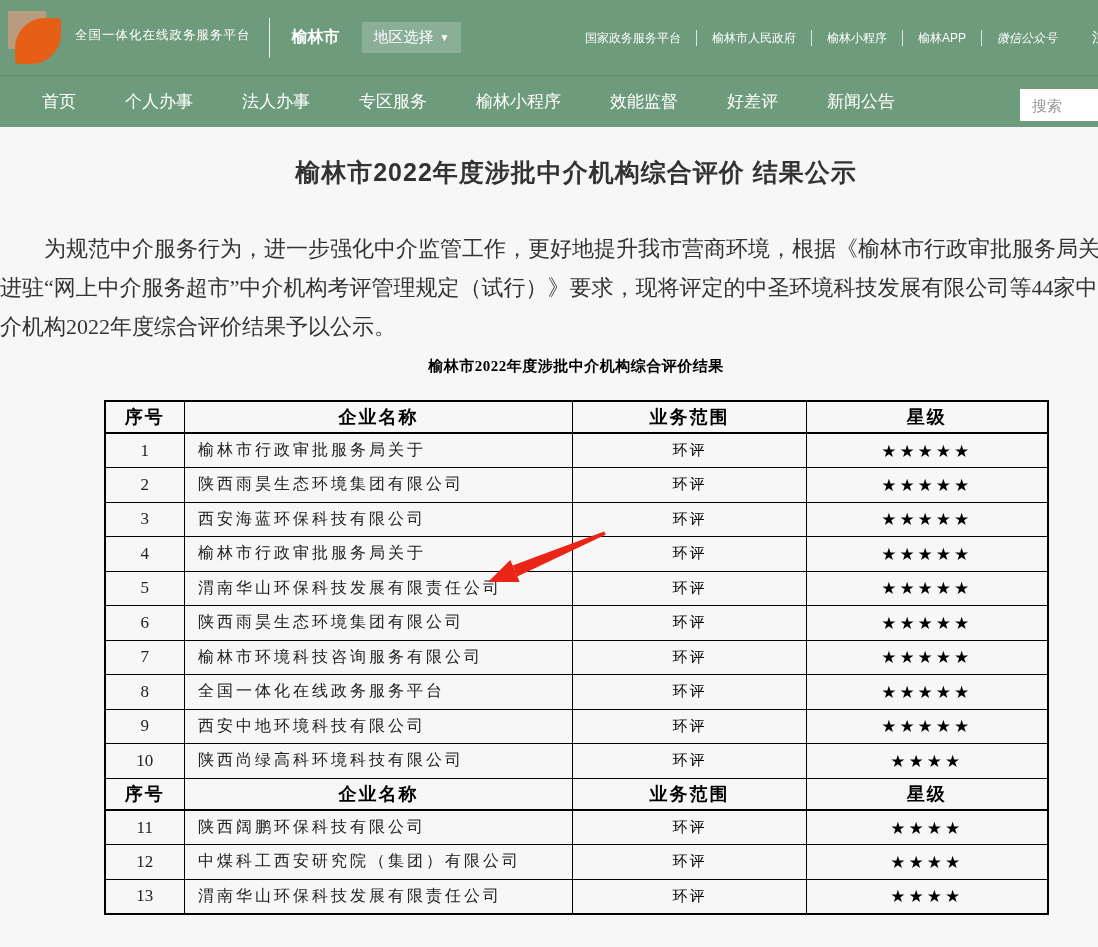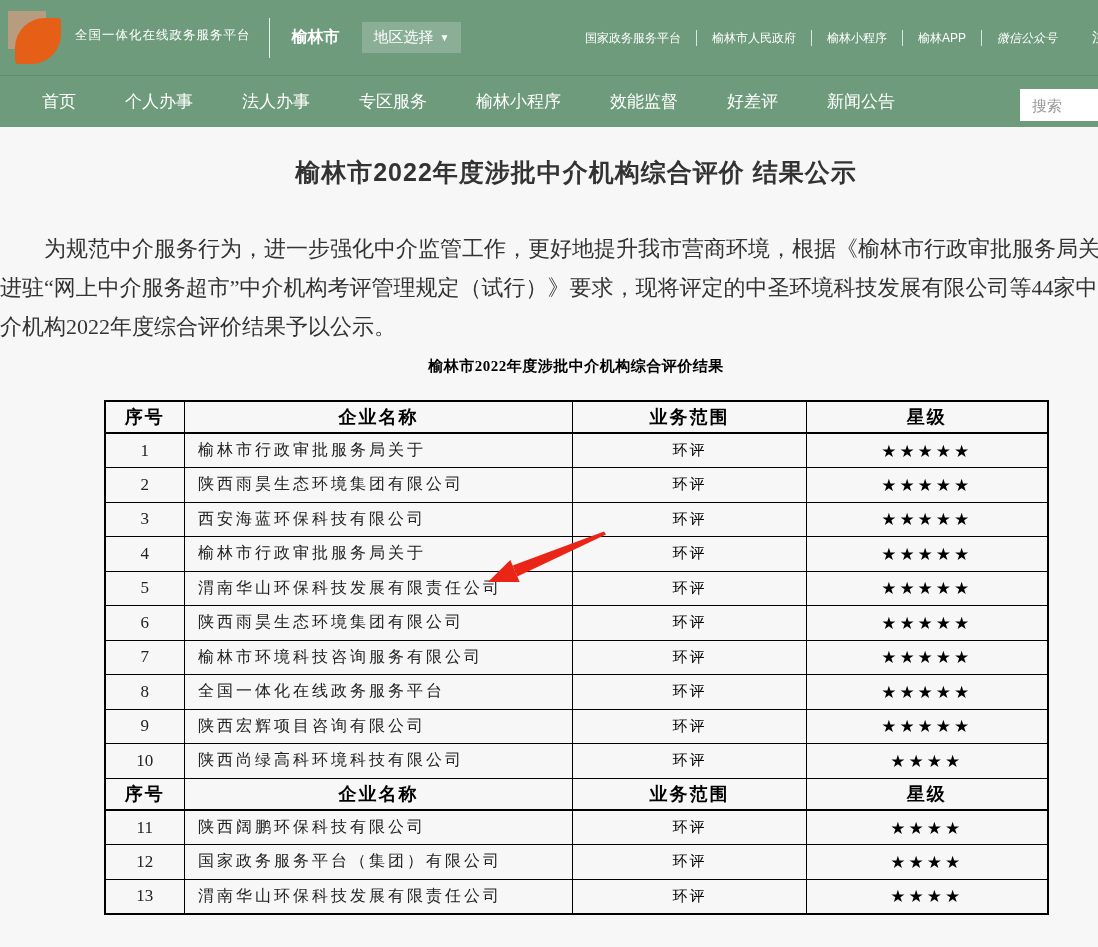--- a/index.html
+++ b/index.html
@@ -199,21 +199,21 @@
           <td class="stars">★★★★★</td>
         </tr>
         <tr>
           <td class="no">8</td>
           <td class="name">全国一体化在线政务服务平台</td>
           <td class="scope">环评</td>
           <td class="stars">★★★★★</td>
         </tr>
         <tr>
           <td class="no">9</td>
-          <td class="name">陕西宏辉项目咨询有限公司</td>
+          <td class="name">西安中地环境科技有限公司</td>
           <td class="scope">环评</td>
           <td class="stars">★★★★★</td>
         </tr>
         <tr>
           <td class="no">10</td>
           <td class="name">陕西尚绿高科环境科技有限公司</td>
           <td class="scope">环评</td>
           <td class="stars">★★★★</td>
         </tr>
         <tr class="head-row">
@@ -223,21 +223,21 @@
           <th>星级</th>
         </tr>
         <tr>
           <td class="no">11</td>
           <td class="name">陕西阔鹏环保科技有限公司</td>
           <td class="scope">环评</td>
           <td class="stars">★★★★</td>
         </tr>
         <tr>
           <td class="no">12</td>
-          <td class="name">国家政务服务平台（集团）有限公司</td>
+          <td class="name">中煤科工西安研究院（集团）有限公司</td>
           <td class="scope">环评</td>
           <td class="stars">★★★★</td>
         </tr>
         <tr>
           <td class="no">13</td>
           <td class="name">渭南华山环保科技发展有限责任公司</td>
           <td class="scope">环评</td>
           <td class="stars">★★★★</td>
         </tr>
       </tbody>

